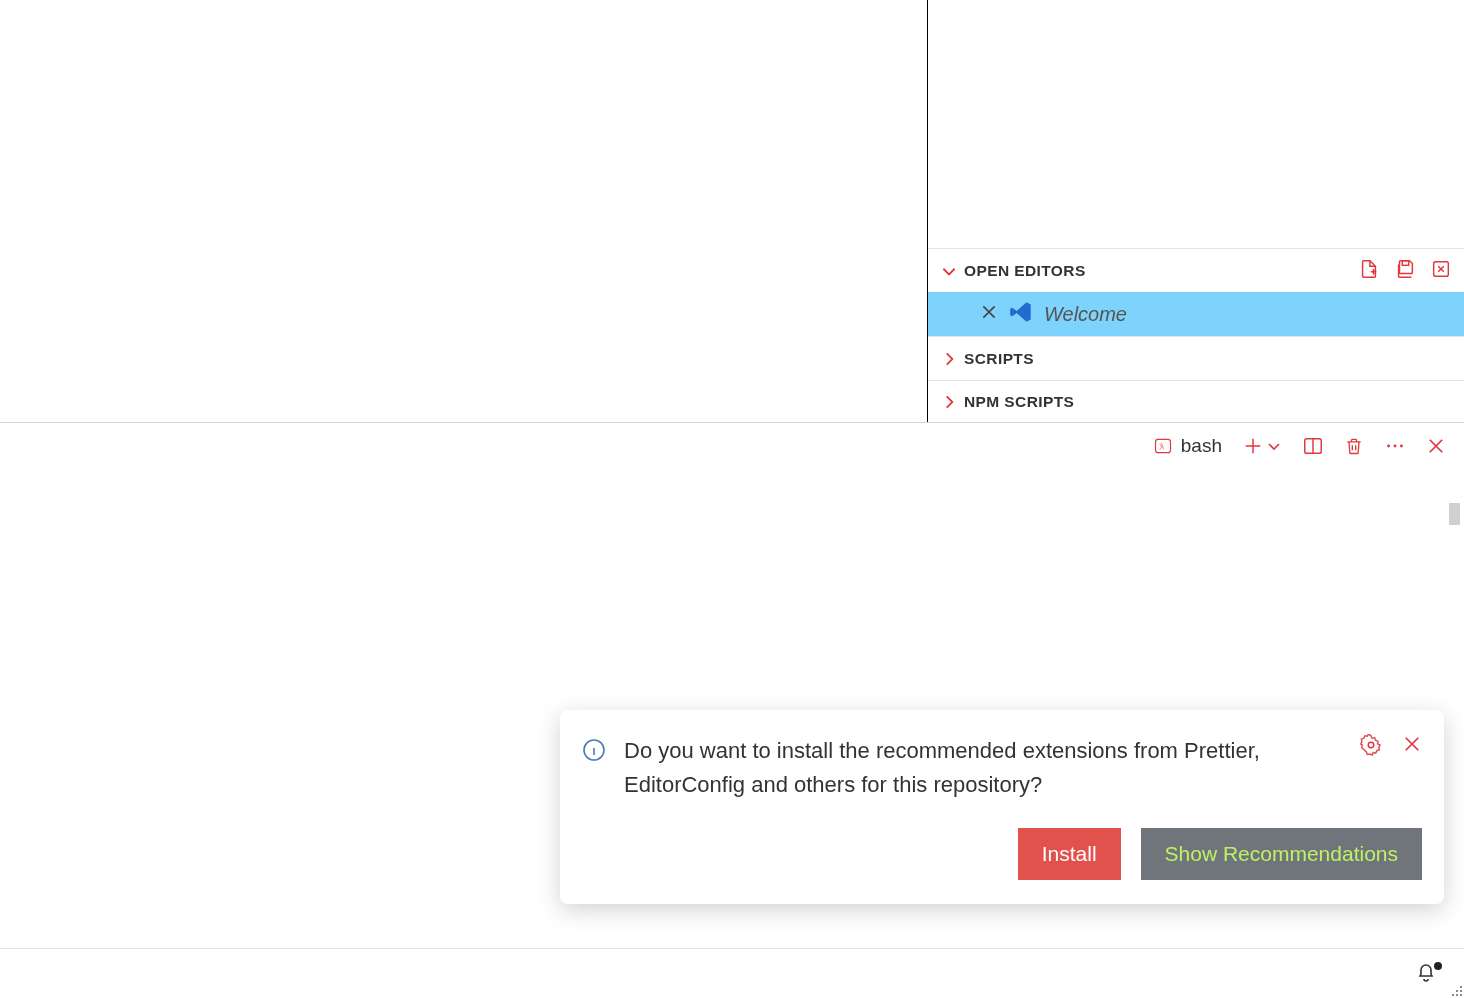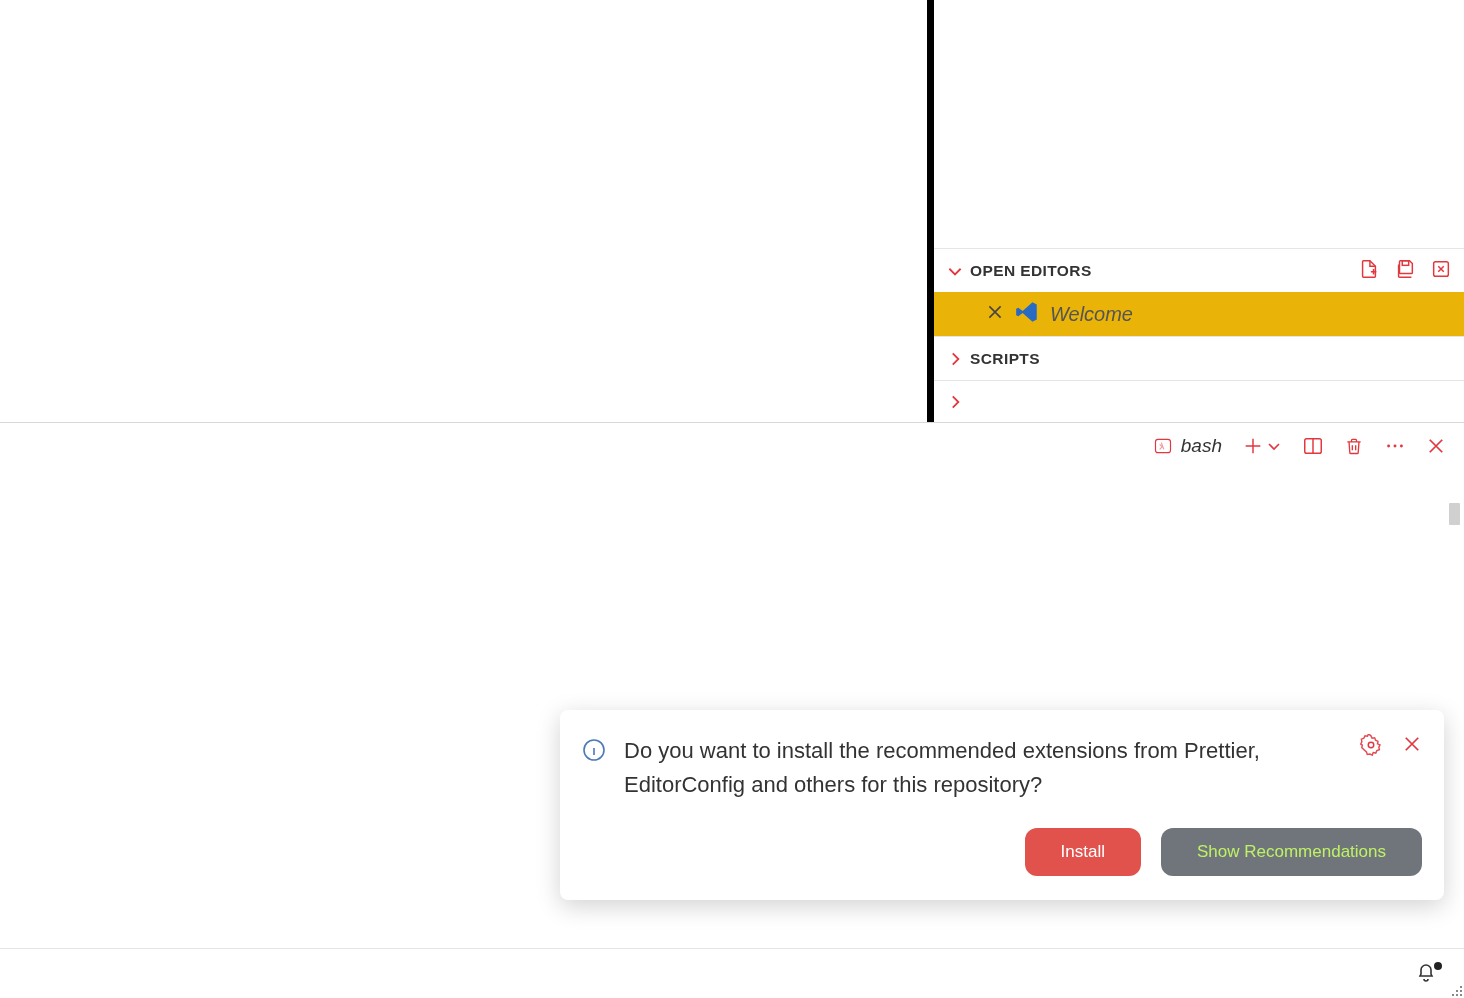--- a/index.html
+++ b/index.html
@@ -16,21 +16,21 @@
     left: 0; top: 0;
     width: 926px;
     height: 422px;
     background: #fff;
   }
   .sidebar {
     position: absolute;
     left: 927px;
     top: 0;
     width: 537px;
-    border-left: 7px solid #000000;
+    border-left: 1px solid #000000;
     background: #fff;
   }
   .sidebar-top-space {
     height: 248px;
   }
   .panel-section-header {
     display: flex;
     align-items: center;
     height: 44px;
     border-top: 1px solid #e5e5e5;
@@ -48,21 +48,21 @@
     color: #e1373e;
   }
   .panel-section-header .title { flex: 1; }
   .panel-header-actions { display: flex; gap: 14px; padding-right: 12px; color: #e1373e; }
   .panel-header-actions .act { cursor: pointer; }
 
   .editor-item {
     display: flex;
     align-items: center;
     height: 44px;
-    background: #eab308;
+    background: #7dd3fc;
     padding-left: 52px;
     gap: 10px;
     font-size: 20px;
     color: #333;
   }
   .editor-item .close { color: #444; cursor: pointer; }
   .editor-item .vscode-logo { color: #1e66cf; }
   .editor-item .name { font-style: italic; color: #555; }
 
   .terminal-panel {
@@ -80,21 +80,20 @@
     top: 12px;
     display: flex;
     align-items: center;
     gap: 20px;
     color: #e1373e;
     font-size: 18px;
   }
   .terminal-tabs .shell {
     display: flex; align-items: center; gap: 8px; color: #333;
     font-size: 19px;
-    font-style: italic;
   }
   .terminal-tabs .shell svg { color: #e1373e; }
   .terminal-tabs .icon-btn { cursor: pointer; display: flex; align-items: center; }
   .terminal-tabs .new-group { display: flex; align-items: center; gap: 2px; }
 
   .mini-scrollbar {
     position: absolute;
     right: 4px;
     top: 80px;
     width: 11px;
@@ -158,24 +157,24 @@
   }
   .toast .toast-actions-top { display: flex; gap: 20px; color: #e1373e; }
   .toast .toast-actions-top .act { cursor: pointer; }
   .toast-buttons {
     display: flex;
     justify-content: flex-end;
     gap: 20px;
     margin-top: 26px;
   }
   .btn {
-    font-size: 17px;
-    padding: 14px 36px;
+    font-size: 21px;
+    padding: 14px 24px;
     border: none;
-    border-radius: 12px;
+    border-radius: 0;
     cursor: pointer;
   }
   .btn-primary { background: #e1524d; color: #fff; }
   .btn-secondary { background: #70757c; color: #bef264; }
 </style>
 </head>
 <body>
 
 <div class="editor-area"></div>
 
@@ -235,20 +234,21 @@
     </span>
     <span class="title">SCRIPTS</span>
   </div>
 
   <div class="panel-section-header" style="border-bottom:1px solid #e5e5e5;">
     <span class="chev">
       <svg width="18" height="18" viewBox="0 0 16 16" fill="none" stroke="currentColor" stroke-width="1.6">
           <path d="M6 3l5 5-5 5"></path>
         </svg>
     </span>
+    <span class="title">NPM SCRIPTS</span>
   </div>
 </div>
 
 <div class="terminal-panel">
   <div class="terminal-tabs">
     <span class="shell">
       <svg width="20" height="20" viewBox="0 0 24 24" fill="none" stroke="currentColor" stroke-width="1.4">
           <rect x="3" y="4" width="18" height="16" rx="3"></rect>
           <path d="M8 10l3 3-3 3M13 16l-3-8" opacity="0.5"></path>
         </svg>

